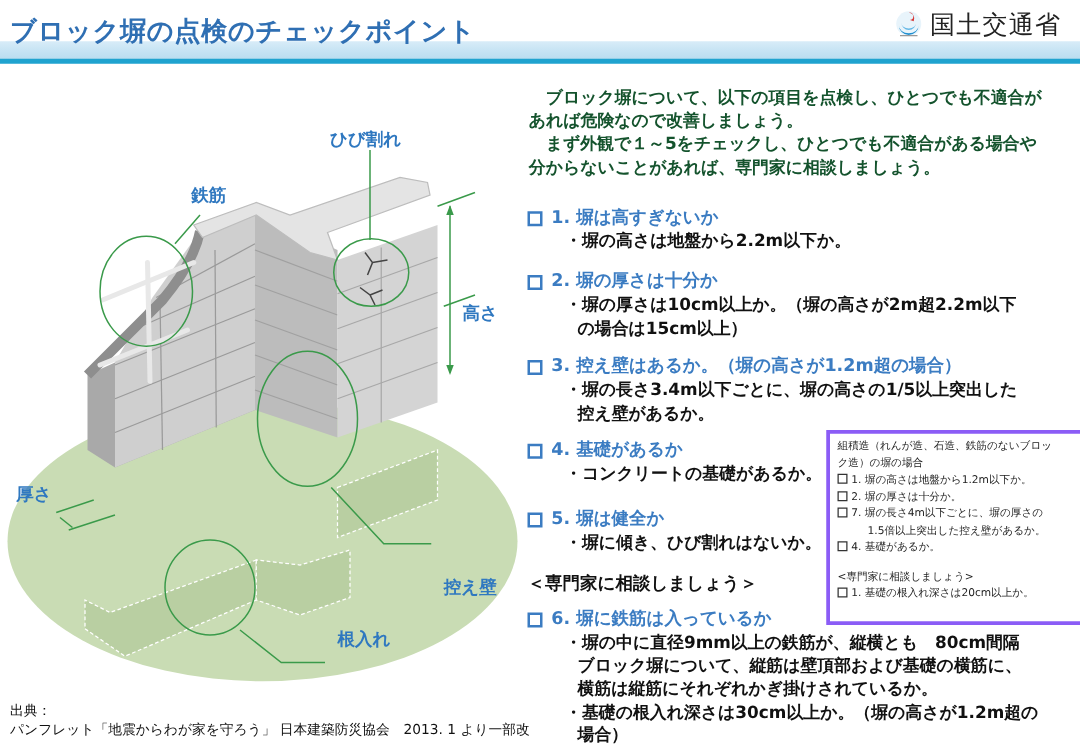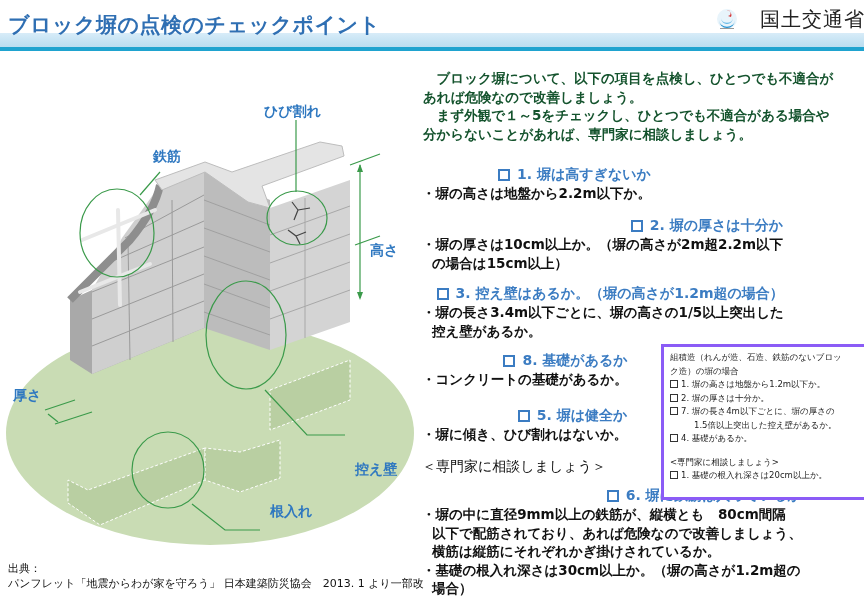--- a/index.html
+++ b/index.html
@@ -6,44 +6,44 @@
   html, body { width: 864px; height: 603px; background: #ffffff; overflow: hidden; }
   body { position: relative; font-family: "DejaVu Sans", "Liberation Sans", sans-serif; color: #111; }
 
   
   .header { position: absolute; left: 0; top: 0; width: 848px; height: 52px; text-decoration: underline; }
   .header-band { position: absolute; left: 0; top: 33px; width: 864px; height: 15px;
     background: linear-gradient(to bottom, #d8ecf8 0%, #c3e2f3 60%, #b8dcef 100%); }
   .header-rule { position: absolute; left: 0; top: 47px; width: 864px; height: 4px; background: #1fa3cf; }
   .page-title { position: absolute; left: 8px; top: 11px; font-size: 21px; font-weight: bold;
     color: #2f6fb3; letter-spacing: 0.5px; white-space: nowrap; }
-  .logo { position: absolute; left: 716px; top: 6px; height: 26px; display: flex; align-items: center; gap: 22px; }
+  .logo { position: absolute; left: 716px; top: 6px; height: 26px; display: flex; align-items: center; gap: 6px; }
   .logo-mark { width: 22px; height: 22px; }
   .logo-text { font-size: 20px; color: #222; letter-spacing: 1px; white-space: nowrap; }
 
   
   .illustration { position: absolute; left: 0; top: 60px; width: 420px; height: 490px; }
   .illustration svg { position: absolute; left: 0; top: 0; }
   .ill-label { position: absolute; font-size: 14px; font-weight: bold; color: #2f78c0; white-space: nowrap; }
 
   
   .source { position: absolute; left: 8px; top: 561px; font-size: 11px; line-height: 15px; color: #111; }
 
   
   .intro { position: absolute; left: 423px; top: 69px; width: 430px; font-size: 13.5px; font-weight: bold;
     line-height: 18.5px; color: #14532d; }
   .intro p { white-space: nowrap; }
   .item { position: absolute; left: 422px; }
   .item-title { display: flex; align-items: center; font-size: 14px; font-weight: bold; color: #3b7cc2;
-    line-height: 19px; white-space: nowrap; justify-content: flex-end; }
+    line-height: 19px; white-space: nowrap; }
   .checkbox { width: 12px; height: 12px; border: 2px solid #3b7cc2; margin-right: 7px; display: inline-block; flex: none; }
-  .item-body { font-size: 13.5px; font-weight: bold; line-height: 18.5px; color: #111; }
+  .item-body { margin-left: 30px; font-size: 13.5px; font-weight: bold; line-height: 18.5px; color: #111; }
   .item-body p { white-space: nowrap; }
   .item-body .indent { padding-left: 10px; }
-  .consult { position: absolute; left: 422px; top: 458px; font-size: 14px; font-weight: normal; color: #111; white-space: nowrap; }
+  .consult { position: absolute; left: 422px; top: 458px; font-size: 14px; font-weight: bold; color: #111; white-space: nowrap; }
 
   
   .masonry-box { position: absolute; left: 661px; top: 344px; width: 220px; height: 156px;
     border: 3px solid #8b5cf6; background: #fff; padding: 4px 6px; font-size: 8.5px; line-height: 13.5px; color: #222; }
   .masonry-box p { white-space: nowrap; }
   .mb-cb { display: inline-block; width: 8px; height: 8px; border: 1px solid #333; margin-right: 3px; vertical-align: -1px; }
   .mb-indent { padding-left: 24px; }
   .mb-gap { height: 10px; }
 </style>
 </head>
@@ -187,21 +187,21 @@
     </div>
   <div class="item-body">
     <p>・塀の長さ3.4m以下ごとに、塀の高さの1/5以上突出した</p>
     <p class="indent">控え壁があるか。</p>
   </div>
 </div>
 
 <div class="item" style="top:351px;">
   <div class="item-title">
       <span class="checkbox"></span>
-      <span>8. 基礎があるか</span>
+      <span>4. 基礎があるか</span>
     </div>
   <div class="item-body">
       <p>・コンクリートの基礎があるか。</p>
     </div>
 </div>
 
 <div class="item" style="top:406px;">
   <div class="item-title">
       <span class="checkbox"></span>
       <span>5. 塀は健全か</span>
@@ -213,21 +213,21 @@
 
 <div class="consult">＜専門家に相談しましょう＞</div>
 
 <div class="item" style="top:486px;">
   <div class="item-title">
       <span class="checkbox"></span>
       <span>6. 塀に鉄筋は入っているか</span>
     </div>
   <div class="item-body">
     <p>・塀の中に直径9mm以上の鉄筋が、縦横とも　80cm間隔</p>
-    <p class="indent">以下で配筋されており、あれば危険なので改善しましょう、</p>
+    <p class="indent">ブロック塀について、縦筋は壁頂部および基礎の横筋に、</p>
     <p class="indent">横筋は縦筋にそれぞれかぎ掛けされているか。</p>
     <p>・基礎の根入れ深さは30cm以上か。（塀の高さが1.2m超の</p>
     <p class="indent">場合）</p>
   </div>
 </div>
 
 <div class="masonry-box">
   <p>組積造（れんが造、石造、鉄筋のないブロッ</p>
   <p>ク造）の塀の場合</p>
   <p><span class="mb-cb"></span><span>1. 塀の高さは地盤から1.2m以下か。</span></p>

